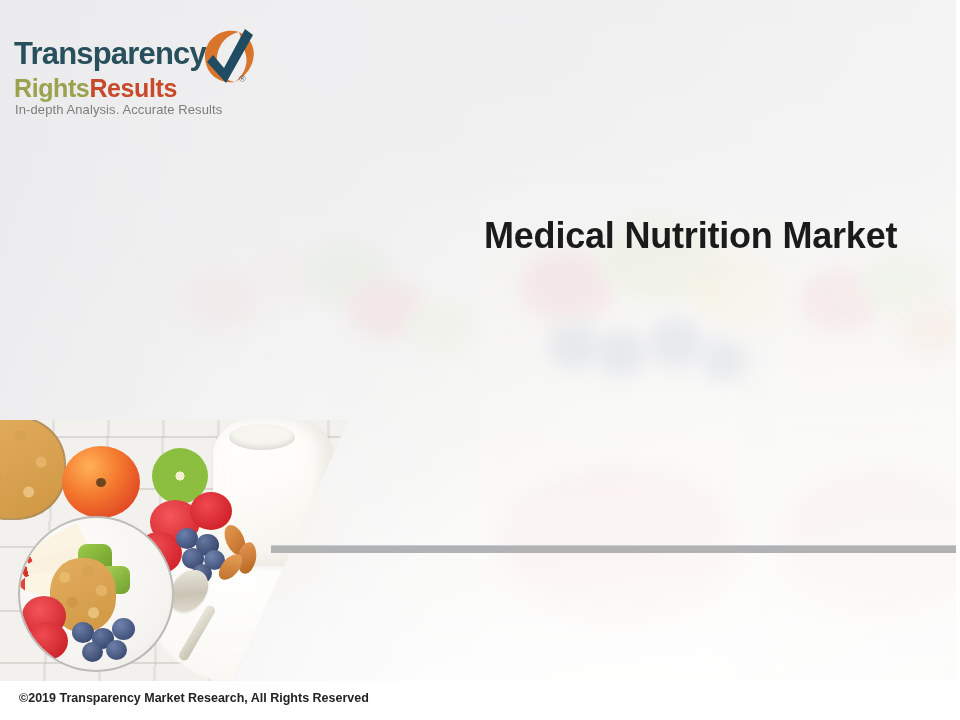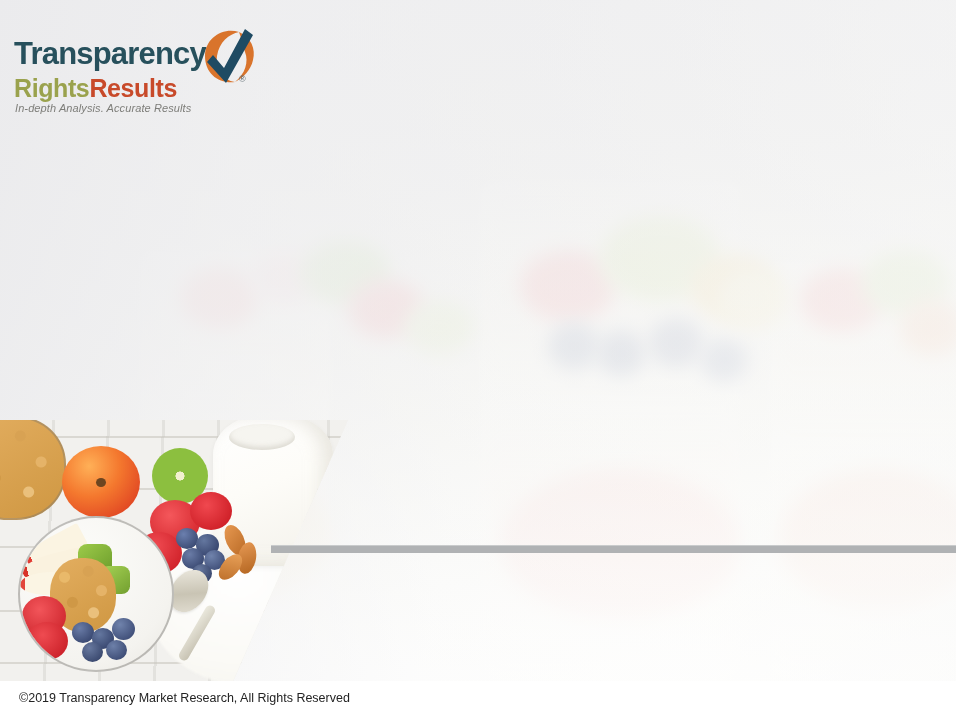--- a/index.html
+++ b/index.html
@@ -228,25 +228,24 @@
     font-size: 25px;
     font-weight: 700;
     letter-spacing: -0.4px;
     white-space: nowrap;
   }
   .logo-market { color: #9aa24d; }
   .logo-research { color: #c84a2a; }
   .logo-tag {
     position: absolute;
     left: 5px; top: 80px;
-    font-size: 11px;
+    font-size: 13px;
     color: #7d7d79;
     letter-spacing: 0.1px;
     white-space: nowrap;
-    font-style: italic;
   }
   .logo-mark {
     position: absolute;
     left: 191px;
     top: 4px;
     width: 60px;
     height: 66px;
   }
   .logo-reg {
     position: absolute;
@@ -277,20 +276,21 @@
     height: 39px;
     background: #ffffff;
   }
   .footer-text {
     position: absolute;
     left: 19px;
     top: 691px;
     font-size: 12.5px;
     color: #232323;
     white-space: nowrap;
+    font-weight: bold;
   }
 </style>
 </head>
 <body>
 
 <div id="slide">
 
   <div class="bg-plate">
     <div class="bg-photo">
 
@@ -399,17 +399,18 @@
     <div class="logo-tag">In-depth Analysis. Accurate Results</div>
 
     <svg class="logo-mark" viewBox="0 0 60 66">
       <path d="M4 30 C4 12, 22 1, 38 6 C28 8, 18 16, 16 30 C14 44, 22 54, 34 56 C18 58, 4 48, 4 30 Z" fill="#d9742c"></path>
       <path d="M38 6 C50 11, 55 23, 52 34 C50 44, 42 52, 34 56 C44 48, 48 36, 44 26 C41 18, 40 11, 38 6 Z" fill="#d9742c"></path>
       <path d="M12 29 L23 42 L44 3 L52 9 L25 57 L6 36 Z" fill="#1f4b63"></path>
     </svg>
     <div class="logo-reg">®</div>
   </div>
 
+  <div class="title">Medical Nutrition Market</div>
 
   <div class="footer-band"></div>
   <div class="footer-text">©2019 Transparency Market Research, All Rights Reserved</div>
 
 </div>
 
 </body></html>

